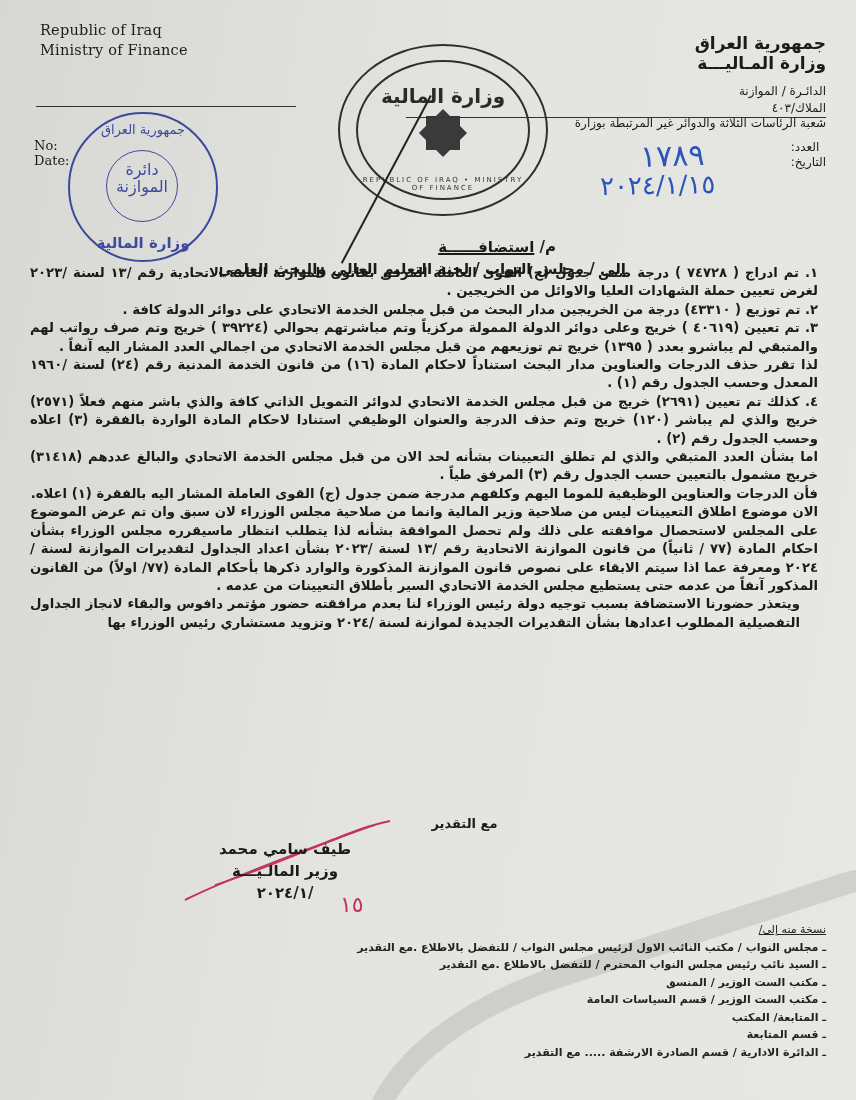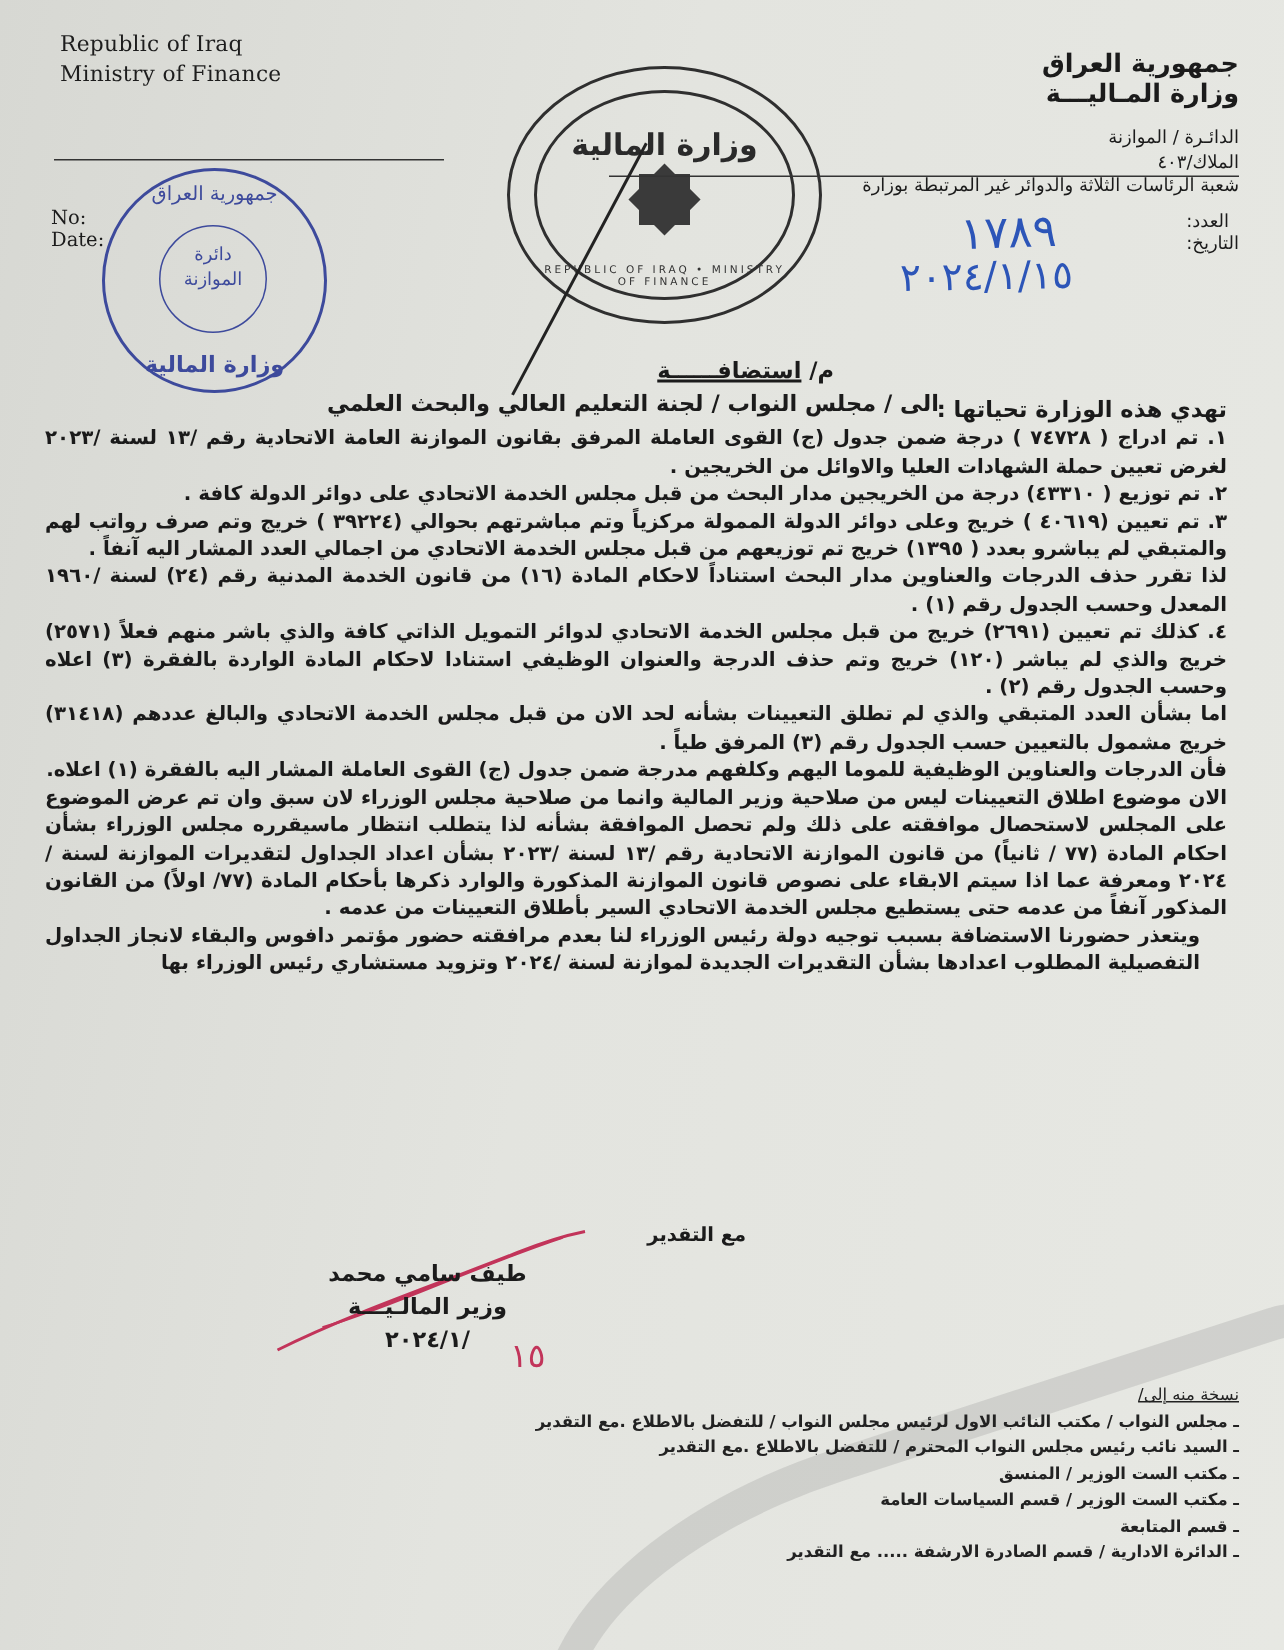--- a/index.html
+++ b/index.html
@@ -16,21 +16,21 @@
   .ar-num-lbl{right:30px;top:140px;direction:rtl;font-size:12px;line-height:15px;text-align:left;}
   .hand-num{left:640px;top:138px;color:#2c55b8;font-family:"DejaVu Sans",sans-serif;font-size:30px;letter-spacing:6px;transform:rotate(-2deg);}
   .hand-date{left:600px;top:170px;color:#2c55b8;font-size:26px;letter-spacing:3px;transform:rotate(-1deg);}
   .seal{left:338px;top:44px;width:206px;height:168px;border:2.5px solid #2f2f2f;border-radius:50%;}
   .seal-inner{position:absolute;left:16px;top:14px;width:170px;height:136px;border:2px solid #2f2f2f;border-radius:50%;}
   .seal-title{position:absolute;left:0;right:0;top:22px;text-align:center;direction:rtl;font-size:20px;font-weight:bold;color:#2a2a2a;}
   .seal-star{position:absolute;left:68px;top:54px;width:34px;height:34px;background:#3a3a3a;transform:rotate(45deg);}
   .seal-star2{position:absolute;left:68px;top:54px;width:34px;height:34px;background:#3a3a3a;}
   .seal-en{position:absolute;left:0;right:0;bottom:6px;text-align:center;font-size:7px;letter-spacing:2px;color:#333;}
   .stamp{left:68px;top:112px;width:146px;height:146px;border:2px solid #3d4a9c;border-radius:50%;color:#3d4a9c;}
-  .stamp-inner{position:absolute;left:36px;top:36px;width:72px;height:72px;border:1.6px solid #3d4a9c;border-radius:50%;text-align:center;direction:rtl;font-size:12px;line-height:17px;padding-top:10px;box-sizing:border-box;}
+  .stamp-inner{position:absolute;left:36px;top:36px;width:72px;height:72px;border:1.6px solid #3d4a9c;border-radius:50%;text-align:center;direction:rtl;font-size:16px;line-height:17px;padding-top:10px;box-sizing:border-box;}
   .stamp-top{position:absolute;left:0;right:0;top:8px;text-align:center;direction:rtl;font-size:13px;}
   .stamp-bot{position:absolute;left:0;right:0;bottom:8px;text-align:center;direction:rtl;font-size:15px;font-weight:bold;}
   .stroke{left:430px;top:95px;width:2px;height:190px;background:#222;transform:rotate(28deg);transform-origin:top left;}
   .to{right:230px;top:212px;direction:rtl;font-weight:bold;font-size:15px;white-space:nowrap;margin-top:48px;}
   .subject{right:300px;top:238px;direction:rtl;font-weight:bold;font-size:15px;white-space:nowrap;}
   .subject u{text-decoration:underline;text-decoration-thickness:1.5px;}
   .body{left:30px;right:38px;top:264px;direction:rtl;text-align:justify;font-weight:bold;font-size:13.2px;line-height:18.4px;color:#1a1a1a;}
   .body p{margin:0;}
   .body .greet{font-size:15px;margin-bottom:2px;}
   .body .ind{padding-right:18px;}
@@ -96,21 +96,20 @@
 
   <div class="abs stroke"></div>
 
   <div class="abs to">الى / مجلس النواب / لجنة التعليم العالي والبحث العلمي</div>
   <div class="abs subject">
     <span>م/</span>
     <u>استضافــــــة</u>
   </div>
 
   <div class="abs body">
-    <p class="greet">تهدي هذه الوزارة تحياتها :</p>
     <p>١. تم ادراج ( ٧٤٧٢٨ ) درجة ضمن جدول (ج) القوى العاملة المرفق بقانون الموازنة العامة الاتحادية رقم /١٣ لسنة /٢٠٢٣ لغرض تعيين حملة الشهادات العليا والاوائل من الخريجين .</p>
     <p>٢. تم توزيع ( ٤٣٣١٠) درجة من الخريجين مدار البحث من قبل مجلس الخدمة الاتحادي على دوائر الدولة كافة .</p>
     <p>٣. تم تعيين (٤٠٦١٩ ) خريج وعلى دوائر الدولة الممولة مركزياً وتم مباشرتهم بحوالي (٣٩٢٢٤ ) خريج وتم صرف رواتب لهم والمتبقي لم يباشرو بعدد ( ١٣٩٥) خريج تم توزيعهم من قبل مجلس الخدمة الاتحادي من اجمالي العدد المشار اليه آنفاً .</p>
     <p>لذا تقرر حذف الدرجات والعناوين مدار البحث استناداً لاحكام المادة (١٦) من قانون الخدمة المدنية رقم (٢٤) لسنة /١٩٦٠ المعدل وحسب الجدول رقم (١) .</p>
     <p>٤. كذلك تم تعيين (٢٦٩١) خريج من قبل مجلس الخدمة الاتحادي لدوائر التمويل الذاتي كافة والذي باشر منهم فعلاً (٢٥٧١) خريج والذي لم يباشر (١٢٠) خريج وتم حذف الدرجة والعنوان الوظيفي استنادا لاحكام المادة الواردة بالفقرة (٣) اعلاه وحسب الجدول رقم (٢) .</p>
     <p>اما بشأن العدد المتبقي والذي لم تطلق التعيينات بشأنه لحد الان من قبل مجلس الخدمة الاتحادي والبالغ عددهم (٣١٤١٨) خريج مشمول بالتعيين حسب الجدول رقم (٣) المرفق طياً .</p>
     <p>فأن الدرجات والعناوين الوظيفية للموما اليهم وكلفهم مدرجة ضمن جدول (ج) القوى العاملة المشار اليه بالفقرة (١) اعلاه.</p>
     <p>الان موضوع اطلاق التعيينات ليس من صلاحية وزير المالية وانما من صلاحية مجلس الوزراء لان سبق وان تم عرض الموضوع على المجلس لاستحصال موافقته على ذلك ولم تحصل الموافقة بشأنه لذا يتطلب انتظار ماسيقرره مجلس الوزراء بشأن احكام المادة (٧٧ / ثانياً) من قانون الموازنة الاتحادية رقم /١٣ لسنة /٢٠٢٣ بشأن اعداد الجداول لتقديرات الموازنة لسنة /٢٠٢٤ ومعرفة عما اذا سيتم الابقاء على نصوص قانون الموازنة المذكورة والوارد ذكرها بأحكام المادة (٧٧/ اولاً) من القانون المذكور آنفاً من عدمه حتى يستطيع مجلس الخدمة الاتحادي السير بأطلاق التعيينات من عدمه .</p>
     <p class="ind">ويتعذر حضورنا الاستضافة بسبب توجيه دولة رئيس الوزراء لنا بعدم مرافقته حضور مؤتمر دافوس والبقاء لانجاز الجداول التفصيلية المطلوب اعدادها بشأن التقديرات الجديدة لموازنة لسنة /٢٠٢٤ وتزويد مستشاري رئيس الوزراء بها</p>
   </div>
@@ -128,16 +127,17 @@
     <div>/٢٠٢٤/١</div>
   </div>
   <div class="abs hand-mark">١٥</div>
 
   <div class="abs cc">
     <div class="cc-title">نسخة منه إلى/</div>
     <div>ـ مجلس النواب / مكتب النائب الاول لرئيس مجلس النواب / للتفضل بالاطلاع .مع التقدير</div>
     <div>ـ السيد نائب رئيس مجلس النواب المحترم / للتفضل بالاطلاع .مع التقدير</div>
     <div>ـ مكتب الست الوزير / المنسق</div>
     <div>ـ مكتب الست الوزير / قسم السياسات العامة</div>
+    <div>ـ المتابعة/ المكتب</div>
     <div>ـ قسم المتابعة</div>
     <div>ـ الدائرة الادارية / قسم الصادرة الارشفة ..... مع التقدير</div>
   </div>
 </div>
 
 </body></html>

